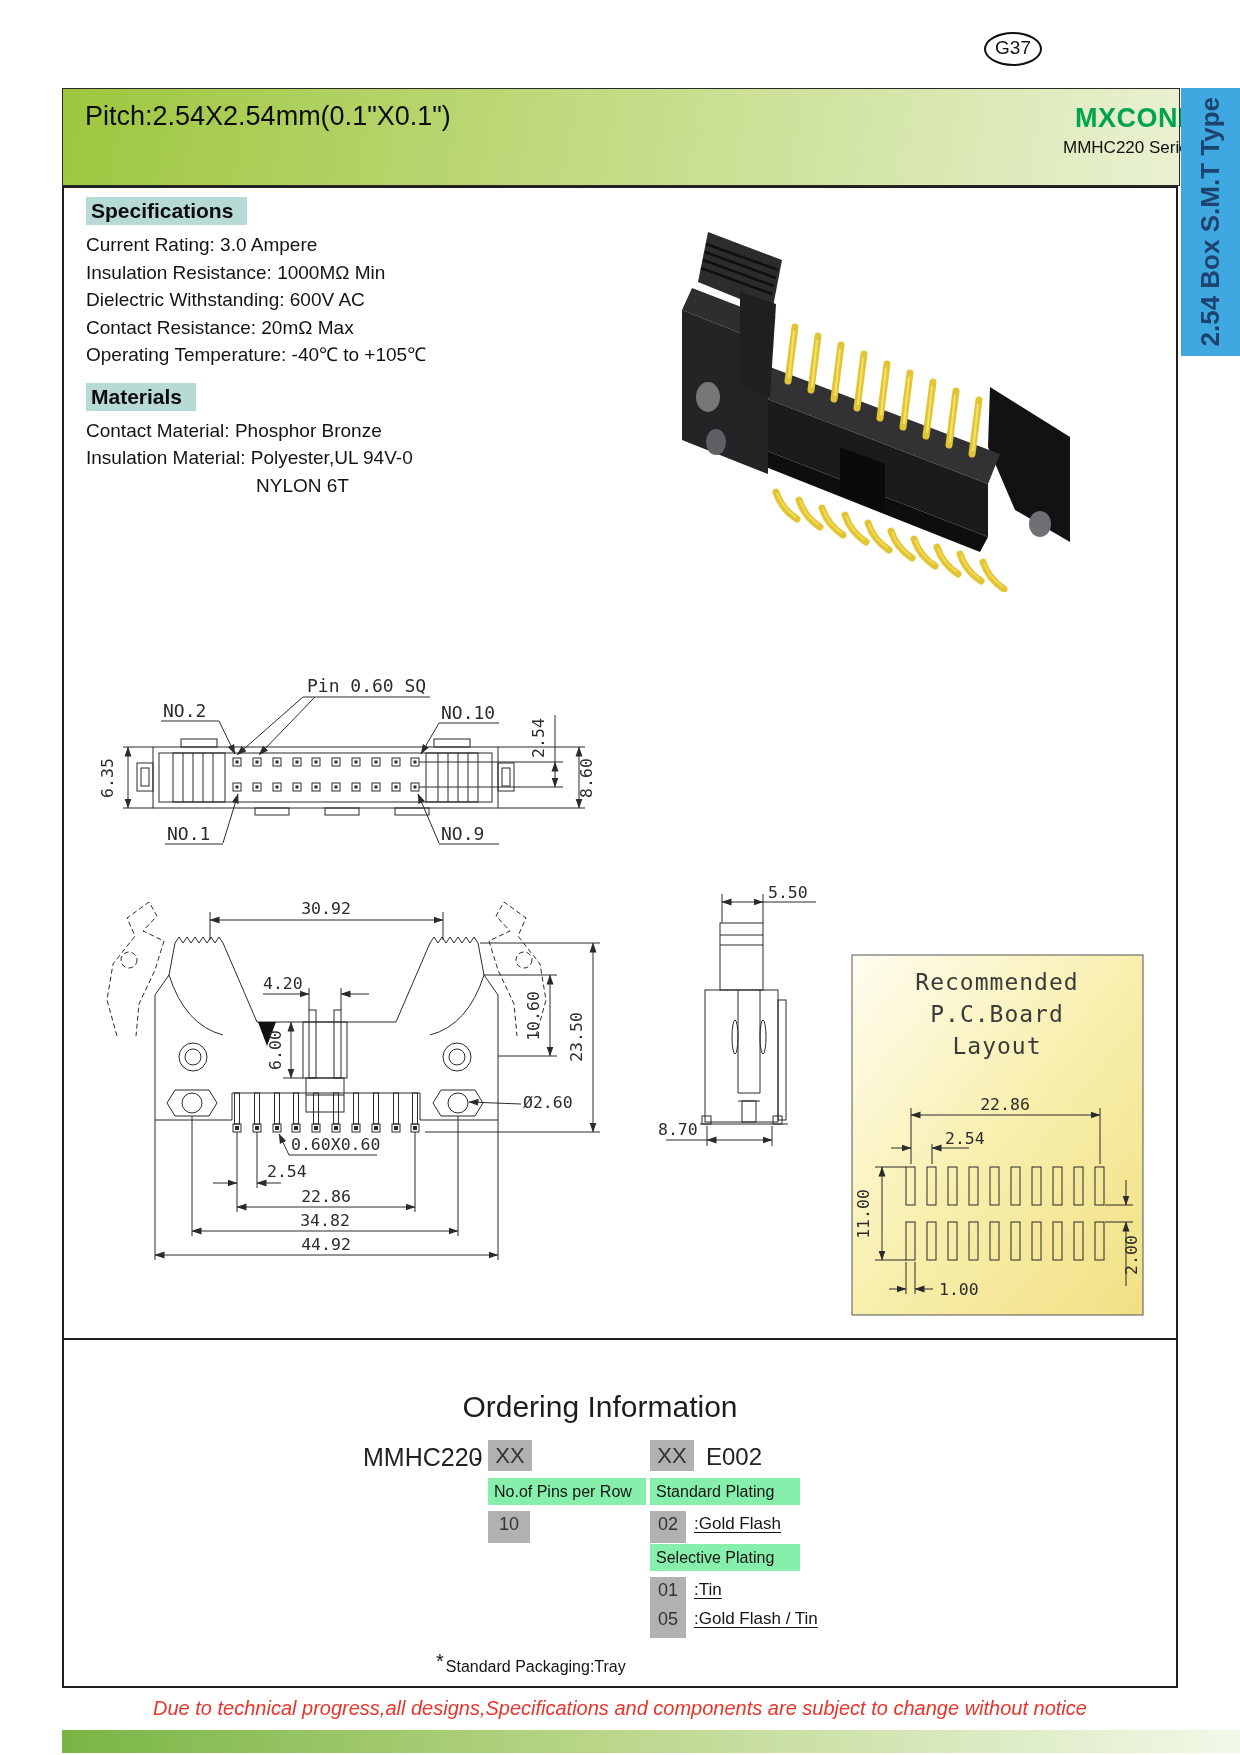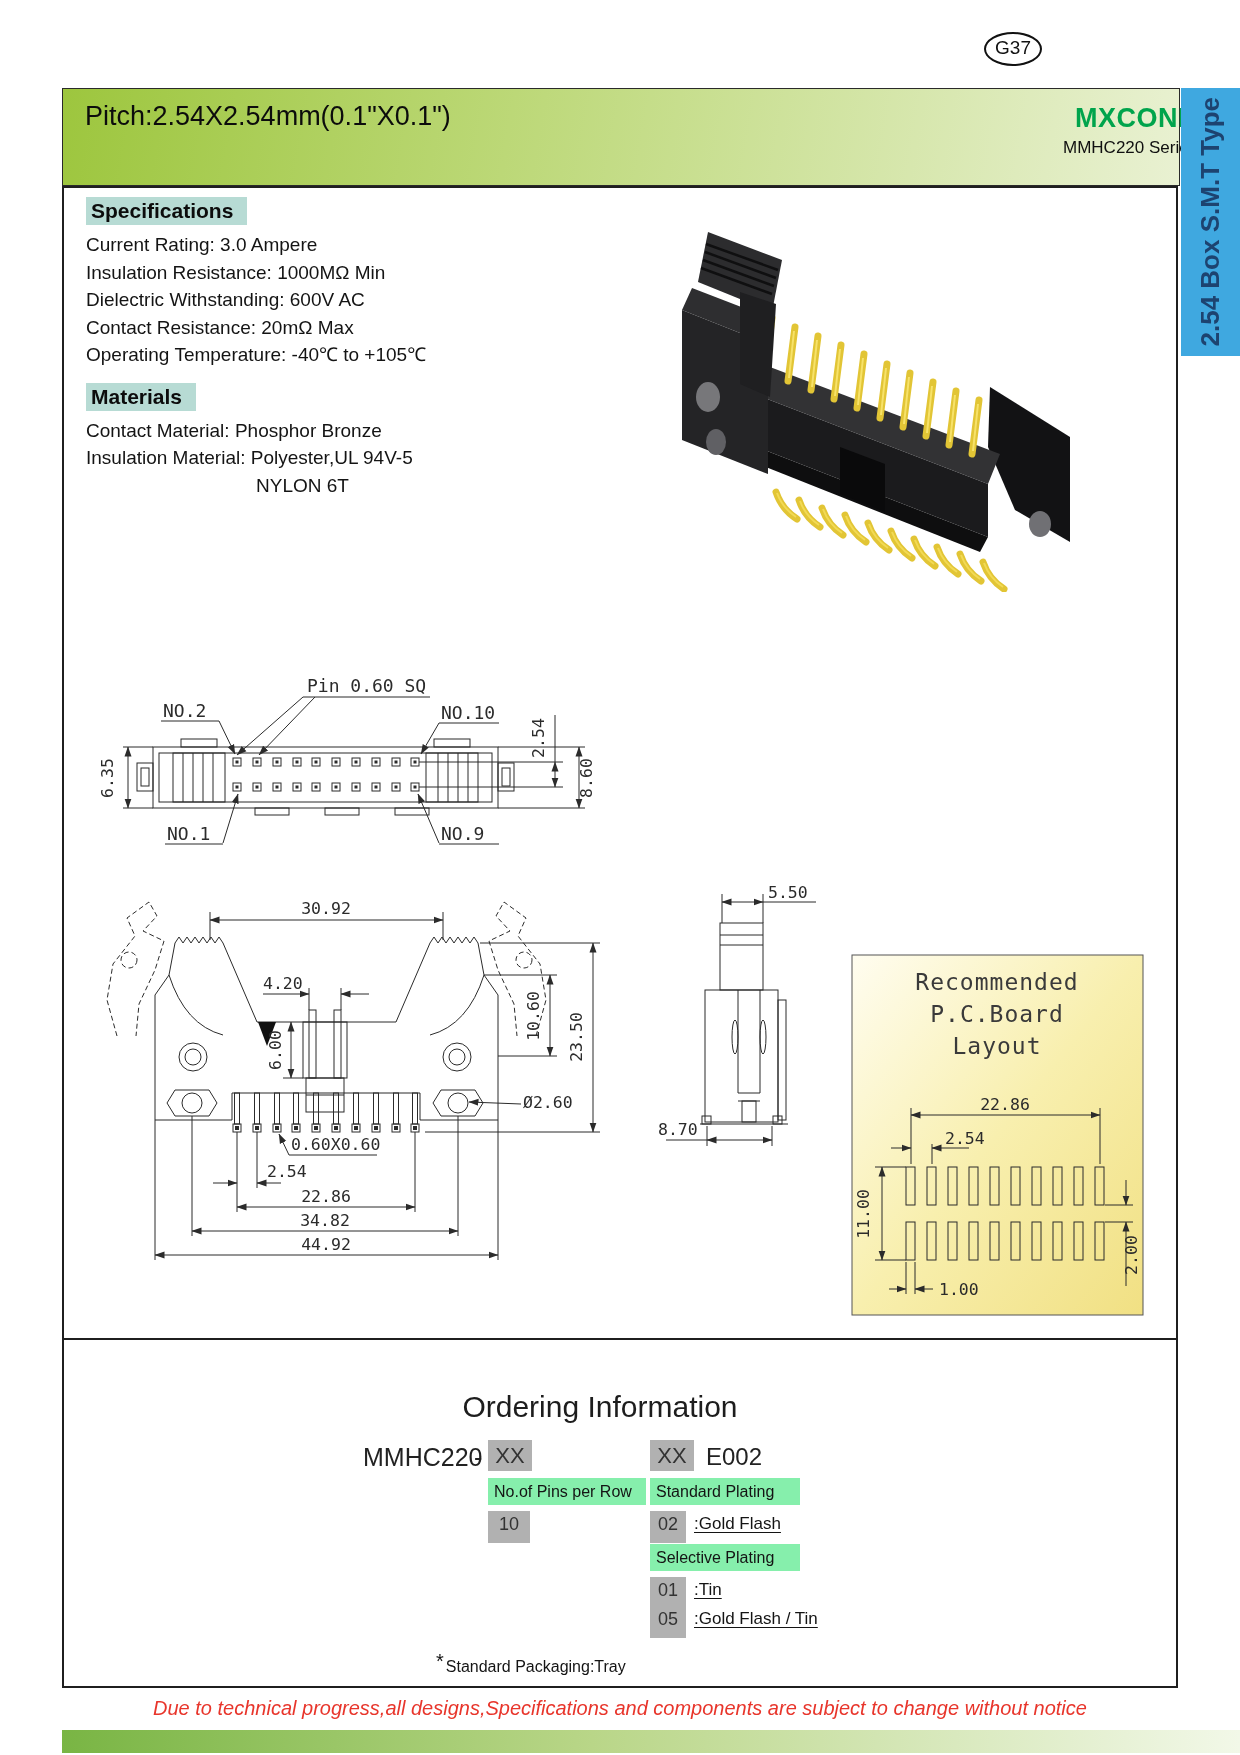--- a/index.html
+++ b/index.html
@@ -118,21 +118,21 @@
     <div class="spec-list">
       <div>Current Rating: 3.0 Ampere</div>
       <div>Insulation Resistance: 1000MΩ Min</div>
       <div>Dielectric Withstanding: 600V AC</div>
       <div>Contact  Resistance: 20mΩ Max</div>
       <div>Operating Temperature: -40℃ to +105℃</div>
     </div>
     <div class="sec-head mat-gap">Materials</div>
     <div class="spec-list">
       <div>Contact Material: Phosphor Bronze</div>
-      <div>Insulation Material: Polyester,UL 94V-5</div>
+      <div>Insulation Material: Polyester,UL 94V-0</div>
       <div class="indent">NYLON 6T</div>
     </div>
   </div>
 
   <svg class="drawing" style="left:600px;top:192px" width="470" height="400" viewBox="0 0 470 400">
     <polygon points="390,195 470,245 470,350 415,318 388,255" fill="#121214"></polygon>
     <polygon points="130,160 400,262 388,292 118,188" fill="#323234"></polygon>
     <g>
       <use href="#ph-pin" x="165" y="180"></use>
         <use href="#ph-pin" x="188" y="189"></use>

